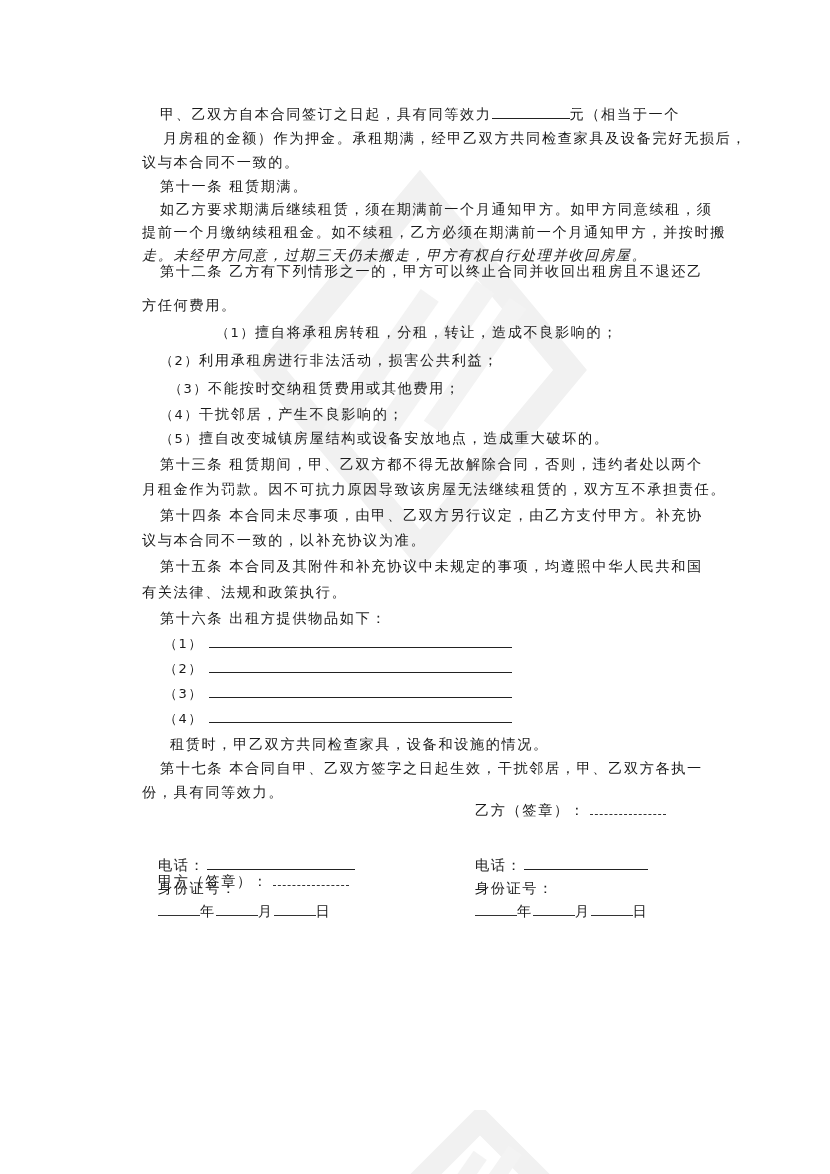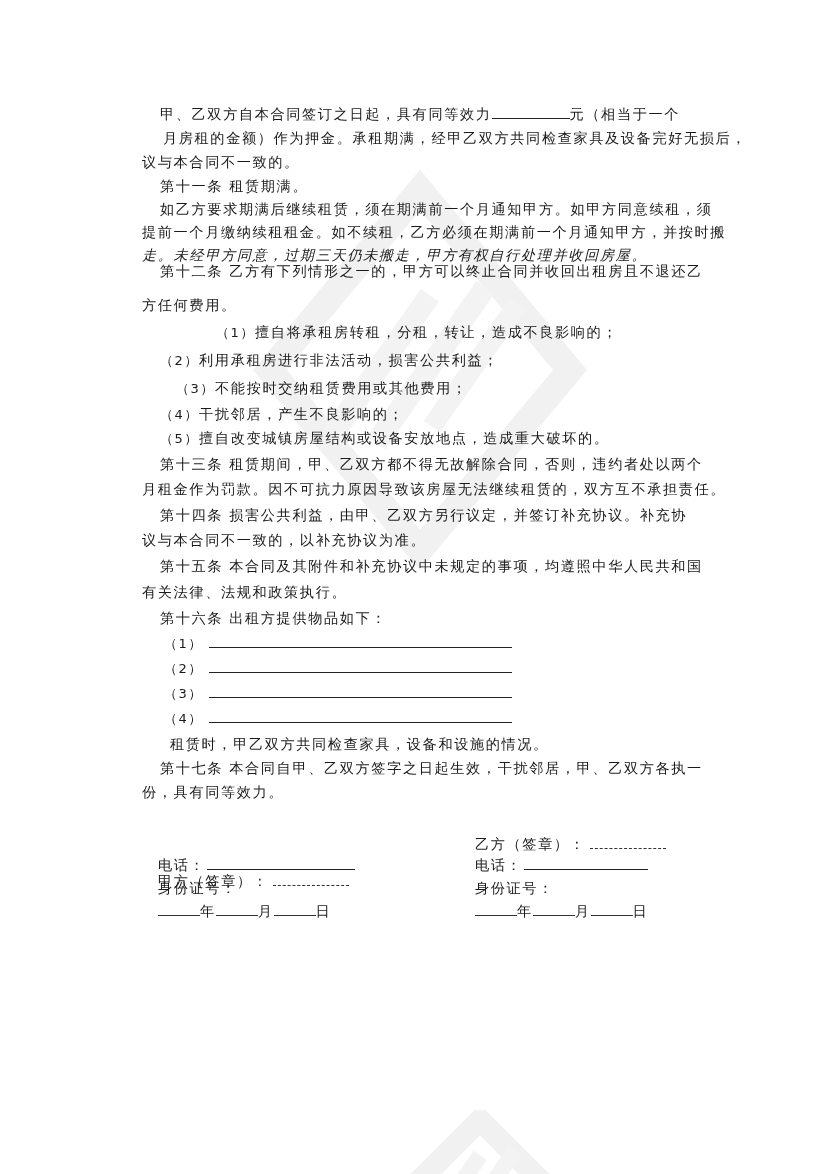--- a/index.html
+++ b/index.html
@@ -105,34 +105,34 @@
 
   <div class="line" style="top:157px;left:2px;">第十二条  乙方有下列情形之一的，甲方可以终止合同并收回出租房且不退还乙</div>
   <div class="line flush" style="top:191px;left:-16px;">方任何费用。</div>
 
   <div class="line" style="top:218px;left:24px;margin-left:34px;">
     <span class="num">（1）</span><span>擅自将承租房转租，分租，转让，造成不良影响的；</span>
   </div>
   <div class="line" style="top:246px;left:2px;">
     <span class="num">（2）</span><span>利用承租房进行非法活动，损害公共利益；</span>
   </div>
-  <div class="line" style="top:274px;left:18px;">
+  <div class="line" style="top:274px;left:11px;">
     <span class="num">（3）</span><span>不能按时交纳租赁费用或其他费用；</span>
   </div>
   <div class="line" style="top:300px;left:2px;">
     <span class="num">（4）</span><span>干扰邻居，产生不良影响的；</span>
   </div>
   <div class="line" style="top:324px;left:2px;">
     <span class="num">（5）</span><span>擅自改变城镇房屋结构或设备安放地点，造成重大破坏的。</span>
   </div>
 
   <div class="line" style="top:350px;left:2px;text-align:right;">第十三条    租赁期间，甲、乙双方都不得无故解除合同，否则，违约者处以两个</div>
   <div class="line flush" style="top:375px;left:-16px;">月租金作为罚款。因不可抗力原因导致该房屋无法继续租赁的，双方互不承担责任。</div>
 
-  <div class="line" style="top:401px;left:2px;">第十四条  损害公共利益，由甲、乙双方另行议定，并签订补充协议。补充协</div>
+  <div class="line" style="top:401px;left:2px;">第十四条  本合同未尽事项，由甲、乙双方另行议定，由乙方支付甲方。补充协</div>
   <div class="line flush" style="top:426px;left:-16px;text-align:center;">议与本合同不一致的，以补充协议为准。</div>
 
   <div class="line" style="top:452px;left:2px;">第十五条  本合同及其附件和补充协议中未规定的事项，均遵照中华人民共和国</div>
   <div class="line flush" style="top:478px;left:-16px;">有关法律、法规和政策执行。</div>
 
   <div class="line" style="top:504px;left:2px;">第十六条    出租方提供物品如下：</div>
 
   <div class="line" style="top:529px;left:6px;">
     <span class="num">（1）</span><span class="blank" style="width:303px;margin-left:6px;"></span>
   </div>
@@ -161,21 +161,21 @@
   </div>
   <div class="sig" style="left:158px;top:878px;">
     <span>身份证号：</span>
   </div>
   <div class="sig" style="left:158px;top:901px;">
     <span class="date-seg"></span><span>年</span><span class="date-seg"></span><span>月</span><span class="date-seg"></span><span>日</span>
   </div>
 </div>
 
 <div>
-  <div class="sig" style="left:475px;top:834px;">
+  <div class="sig" style="left:475px;top:800px;">
     <span>乙方（签章）：</span><span class="dash-blank" style="width:76px;margin-left:4px;"></span>
   </div>
   <div class="sig" style="left:475px;top:855px;">
     <span>电话：</span><span class="blank" style="width:124px;margin-left:2px;"></span>
   </div>
   <div class="sig" style="left:475px;top:878px;">
     <span>身份证号：</span>
   </div>
   <div class="sig" style="left:475px;top:901px;">
     <span class="date-seg"></span><span>年</span><span class="date-seg"></span><span>月</span><span class="date-seg"></span><span>日</span>

